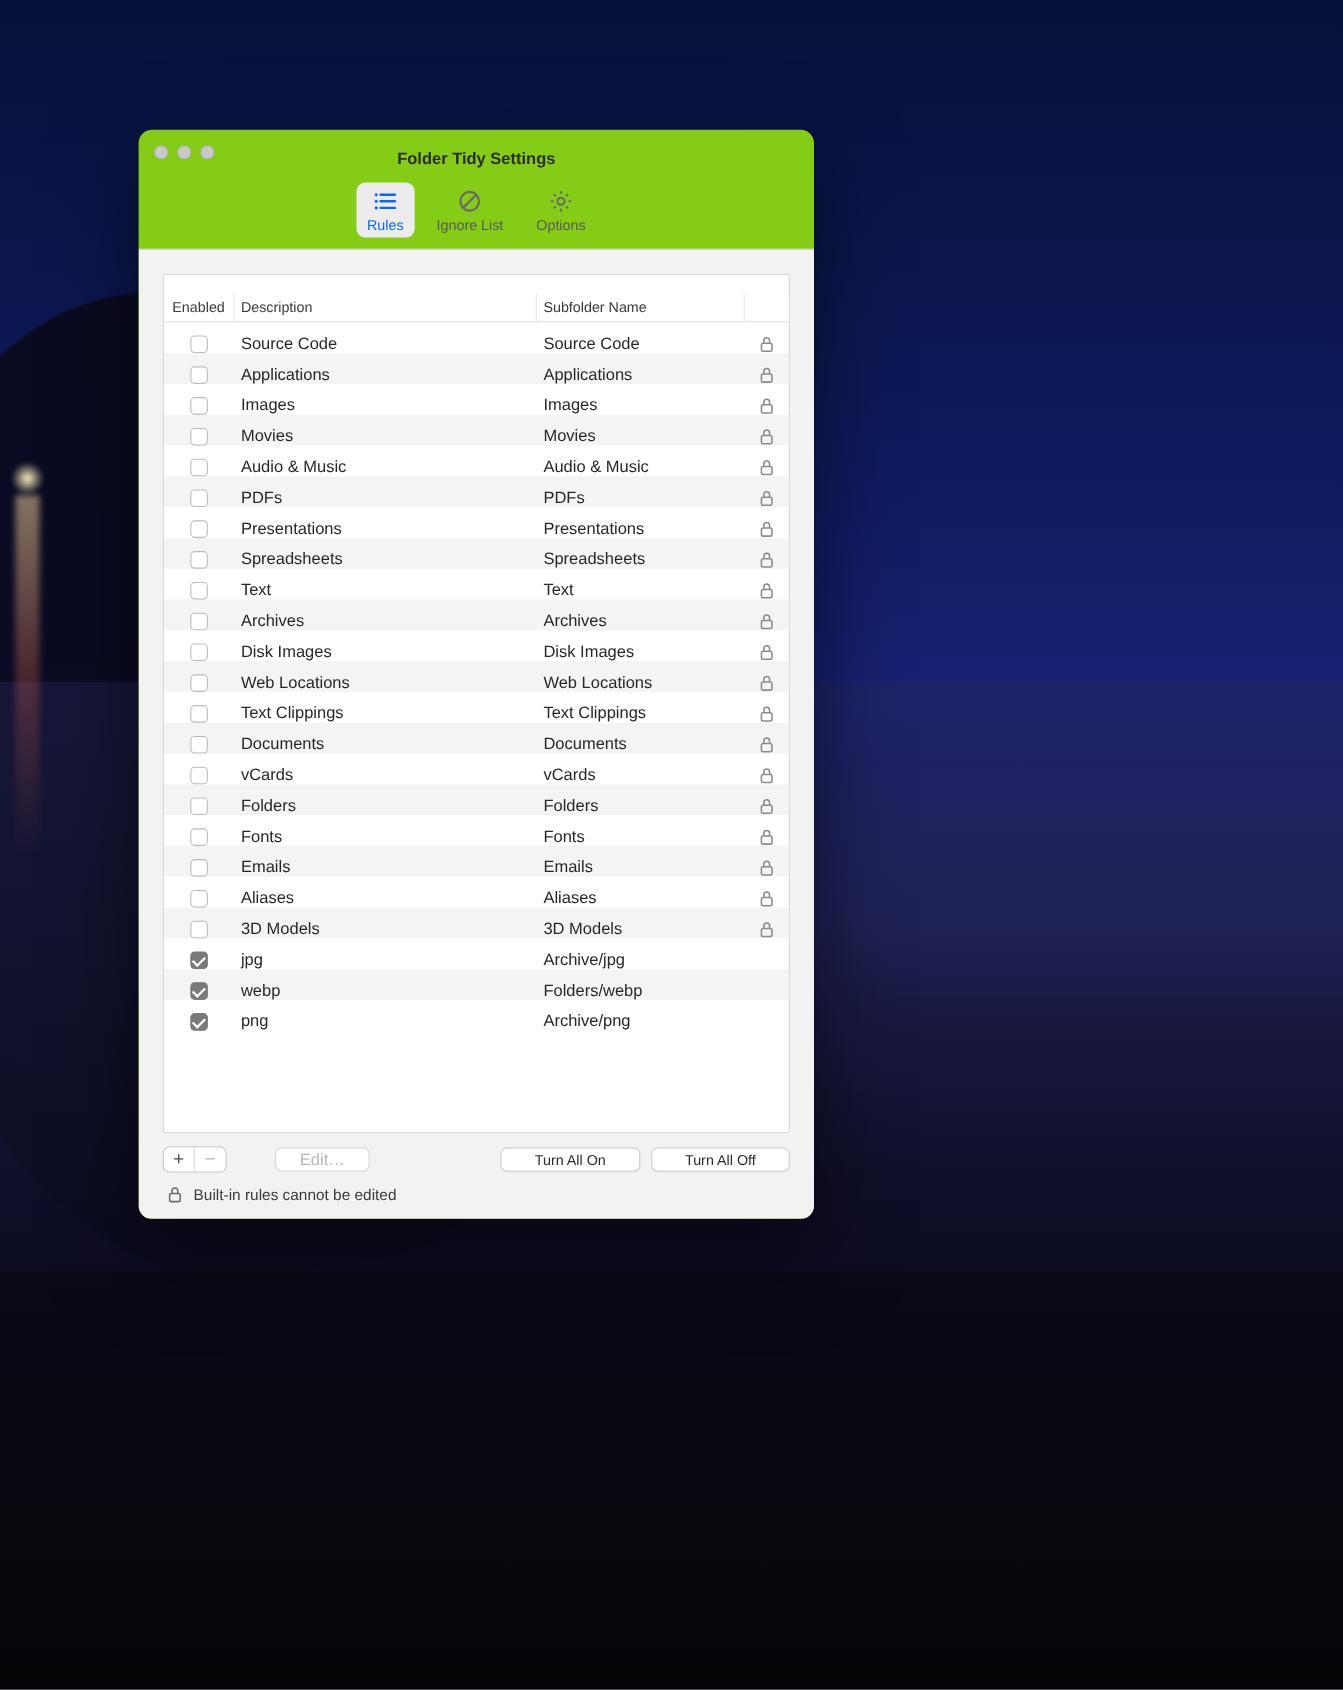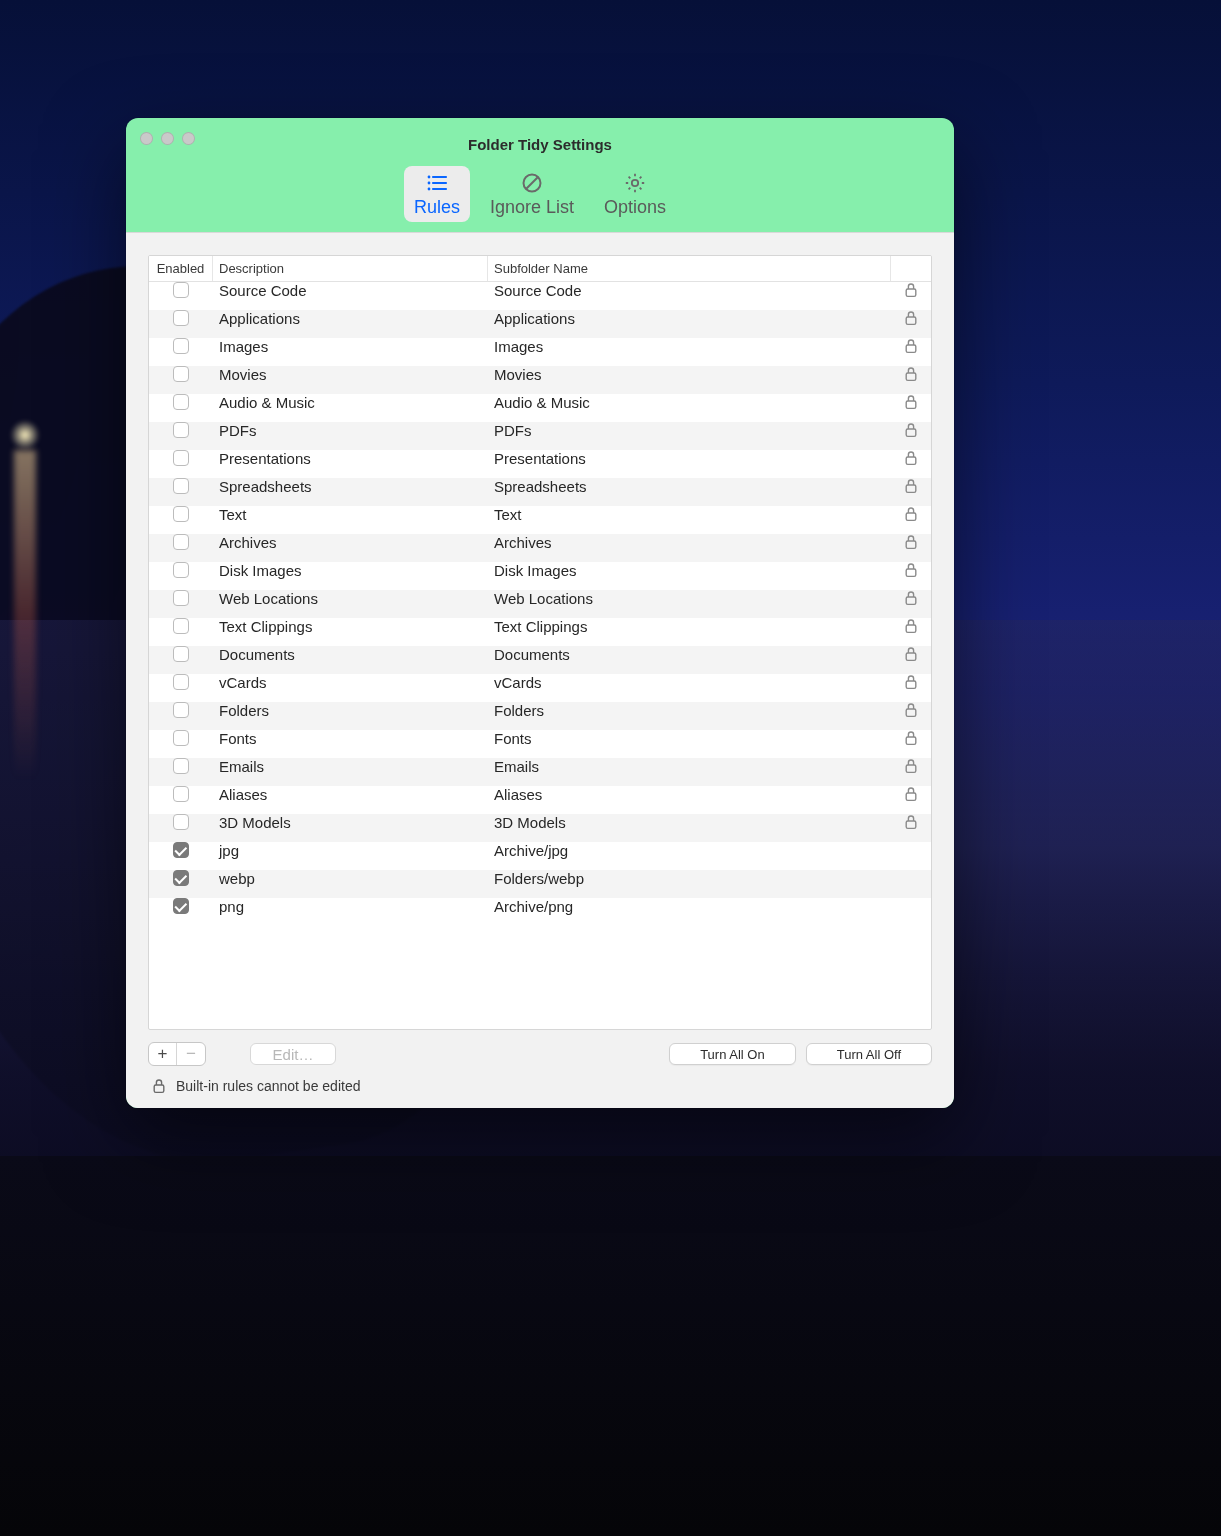--- a/index.html
+++ b/index.html
@@ -40,22 +40,22 @@
   .reflect {
     position: absolute;
     left: 14px; top: 450px; width: 22px; height: 330px;
     background: linear-gradient(180deg, rgba(255,220,160,0.5), rgba(255,120,80,0.25), rgba(0,0,0,0));
     filter: blur(3px);
   }
 
   .window {
     position: absolute;
     left: 126px; top: 118px;
-    width: 828px; height: 990px;
-    background: #86efac;
+    width: 614px; height: 990px;
+    background: #84cc16;
     border-radius: 12px;
     box-shadow: 0 30px 80px rgba(0,0,0,0.55), 0 0 0 1px rgba(0,0,0,0.08);
     display: flex;
     flex-direction: column;
     overflow: hidden;
   }
   .titlebar {
     height: 40px;
     display: flex;
     align-items: center;
@@ -87,21 +87,21 @@
     padding: 8px 0 10px 0;
     border-bottom: 1px solid #d9d9d9;
   }
   .tbitem {
     display: flex;
     flex-direction: column;
     align-items: center;
     gap: 3px;
     padding: 6px 10px 4px 10px;
     border-radius: 8px;
-    font-size: 18px;
+    font-size: 13px;
     color: #5a5a5a;
     cursor: default;
   }
   .tbitem.active {
     background: #ececec;
     color: #0a66ff;
   }
   .tbitem.active .tbicon svg { stroke: #0a66ff; }
   .tbicon { width: 24px; height: 22px; display:flex; align-items:center; justify-content:center; }
   .tbicon svg { stroke: #6a6a6a; }
@@ -122,37 +122,38 @@
     display: flex;
     flex-direction: column;
   }
   .thead {
     display: flex;
     height: 26px;
     border-bottom: 1px solid #e2e2e2;
     font-size: 13px;
     color: #3a3a3a;
     background: #ffffff;
+    margin-top: 17px;
   }
   .th {
     display: flex;
     align-items: center;
     padding: 0 6px;
     border-right: 1px solid #e6e6e6;
     white-space: nowrap;
   }
   .col-en { width: 64px; justify-content: center; }
   .col-desc { width: 275px; }
   .col-sub { flex: 1; }
   .col-lock { width: 40px; border-right: none; }
 
   .tbody { flex:1; overflow:auto; }
   .tr {
     display: flex;
-    align-items: flex-start;
+    align-items: flex-end;
     height: 28px;
     font-size: 15px;
     color: #272727;
   }
   .tr.striped { background: #f4f4f4; }
   .td { padding: 0 6px; display:flex; align-items:center; }
   .td.col-en { justify-content:center; }
   .td.col-lock { justify-content:center; }
 
   .cb {

